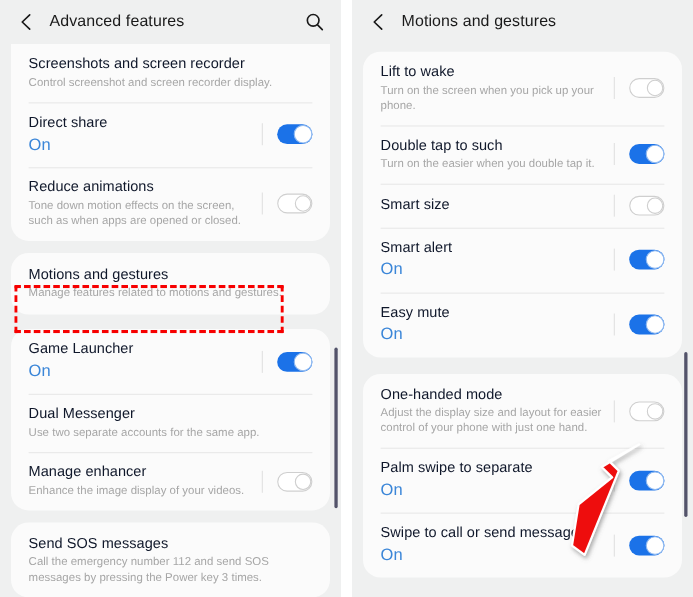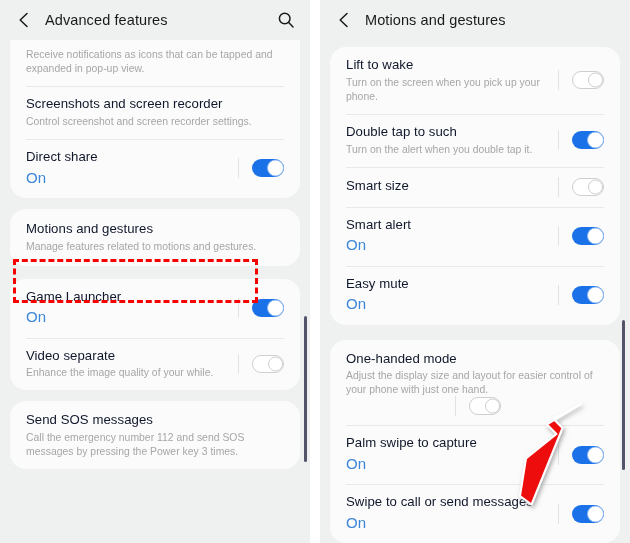--- a/index.html
+++ b/index.html
@@ -229,38 +229,44 @@
       <span class="hdr-spacer"></span>
       <span class="search-ico">
         <svg width="20" height="20" viewBox="0 0 20 20">
             <circle cx="8.7" cy="8.5" r="5.3" fill="none" stroke="#1a1a1a" stroke-width="1.5"></circle>
             <path d="M12.7 12.6 L17 17" stroke="#1a1a1a" stroke-width="1.5" stroke-linecap="round"></path>
           </svg>
       </span>
     </div>
 
     <div class="card top-clip">
-      <div class="row partial-top">
-        <div class="row-txt">
-          <div class="row-sub">Receive notifications as icons that can be tapped and expanded in pop-up view.</div>
-        </div>
-      </div>
       <div class="row">
         <div class="row-txt">
           <div class="row-title">Screenshots and screen recorder</div>
-          <div class="row-sub">Control screenshot and screen recorder settings.</div>
+          <div class="row-sub">Control screenshot and screen recorder display.</div>
         </div>
       </div>
       <div class="row">
         <div class="row-txt">
           <div class="row-title">Direct share</div>
           <div class="row-sub on">On</div>
         </div>
         <div class="tgl-wrap">
           <div class="tgl on">
+              <span class="knob"></span>
+            </div>
+        </div>
+      </div>
+      <div class="row">
+        <div class="row-txt">
+          <div class="row-title">Reduce animations</div>
+          <div class="row-sub">Tone down motion effects on the screen, such as when apps are opened or closed.</div>
+        </div>
+        <div class="tgl-wrap">
+          <div class="tgl off">
               <span class="knob"></span>
             </div>
         </div>
       </div>
     </div>
 
     <div class="card" style="margin-bottom:13px;">
       <div class="row" style="padding-top:12px;padding-bottom:12px;">
         <div class="row-txt">
           <div class="row-title">Motions and gestures</div>
@@ -276,22 +282,28 @@
           <div class="row-sub on">On</div>
         </div>
         <div class="tgl-wrap">
           <div class="tgl on">
               <span class="knob"></span>
             </div>
         </div>
       </div>
       <div class="row">
         <div class="row-txt">
-          <div class="row-title">Video separate</div>
-          <div class="row-sub">Enhance the image quality of your while.</div>
+          <div class="row-title">Dual Messenger</div>
+          <div class="row-sub">Use two separate accounts for the same app.</div>
+        </div>
+      </div>
+      <div class="row">
+        <div class="row-txt">
+          <div class="row-title">Manage enhancer</div>
+          <div class="row-sub">Enhance the image display of your videos.</div>
         </div>
         <div class="tgl-wrap">
           <div class="tgl off">
               <span class="knob"></span>
             </div>
         </div>
       </div>
     </div>
 
     <div class="card" style="margin-top:11px;">
@@ -327,21 +339,21 @@
         </div>
         <div class="tgl-wrap">
           <div class="tgl off">
               <span class="knob"></span>
             </div>
         </div>
       </div>
       <div class="row">
         <div class="row-txt">
           <div class="row-title">Double tap to such</div>
-          <div class="row-sub">Turn on the alert when you double tap it.</div>
+          <div class="row-sub">Turn on the easier when you double tap it.</div>
         </div>
         <div class="tgl-wrap">
           <div class="tgl on">
               <span class="knob"></span>
             </div>
         </div>
       </div>
       <div class="row">
         <div class="row-txt">
           <div class="row-title">Smart size</div>
@@ -370,34 +382,34 @@
         </div>
         <div class="tgl-wrap">
           <div class="tgl on">
               <span class="knob"></span>
             </div>
         </div>
       </div>
     </div>
 
     <div class="card">
-      <div class="row" style="padding-top:11px;flex-direction:column;">
+      <div class="row" style="padding-top:11px;">
         <div class="row-txt">
           <div class="row-title">One-handed mode</div>
           <div class="row-sub">Adjust the display size and layout for easier control of your phone with just one hand.</div>
         </div>
         <div class="tgl-wrap">
           <div class="tgl off">
               <span class="knob"></span>
             </div>
         </div>
       </div>
       <div class="row">
         <div class="row-txt">
-          <div class="row-title">Palm swipe to capture</div>
+          <div class="row-title">Palm swipe to separate</div>
           <div class="row-sub on">On</div>
         </div>
         <div class="tgl-wrap">
           <div class="tgl on">
               <span class="knob"></span>
             </div>
         </div>
       </div>
       <div class="row">
         <div class="row-txt">

